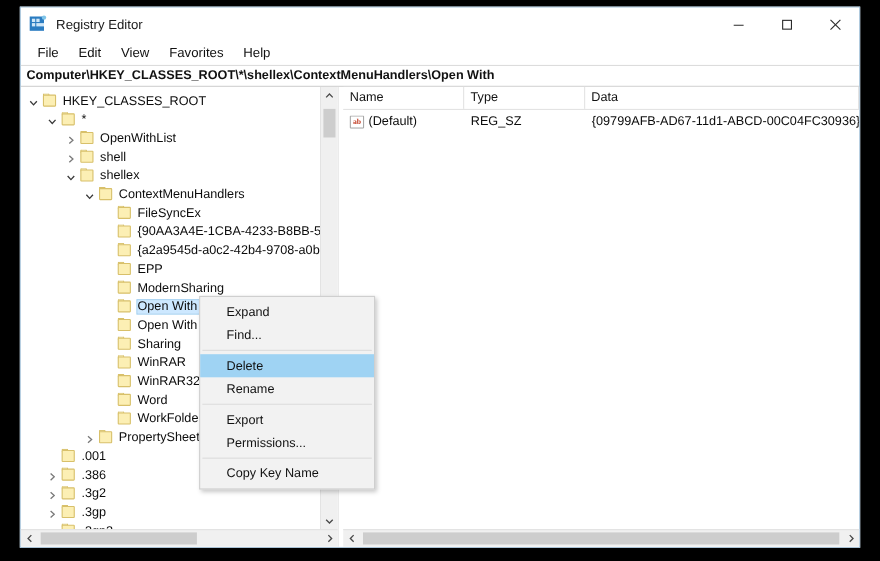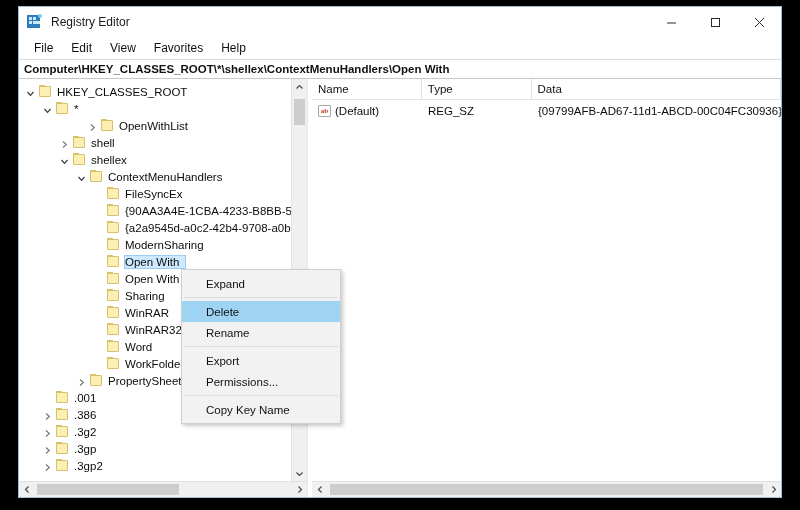--- a/index.html
+++ b/index.html
@@ -356,21 +356,21 @@
                     <svg width="9" height="9" viewBox="0 0 9 9">
                       <polyline points="1.5,3 4.5,6.3 7.5,3" fill="none" stroke="#3a3a3a" stroke-width="1.2"></polyline>
                     </svg>
                   </div>
                   <div class="folder">
                     <div class="ft"></div>
                     <div class="fb"></div>
                   </div>
                   <span class="tlabel">*</span>
                 </div>
-                <div class="trow" style="padding-left: 38px; margin-left: 28px;">
+                <div class="trow" style="padding-left: 38px;">
                   <div class="twist">
                     <svg width="9" height="9" viewBox="0 0 9 9">
                       <polyline points="3,1.5 6.3,4.5 3,7.5" fill="none" stroke="#7a7a7a" stroke-width="1.2"></polyline>
                     </svg>
                   </div>
                   <div class="folder">
                     <div class="ft"></div>
                     <div class="fb"></div>
                   </div>
                   <span class="tlabel">OpenWithList</span>
@@ -427,20 +427,28 @@
                   </div>
                   <span class="tlabel">{90AA3A4E-1CBA-4233-B8BB-53</span>
                 </div>
                 <div class="trow" style="padding-left: 72px;">
                   <div class="twist"></div>
                   <div class="folder">
                     <div class="ft"></div>
                     <div class="fb"></div>
                   </div>
                   <span class="tlabel">{a2a9545d-a0c2-42b4-9708-a0b2</span>
+                </div>
+                <div class="trow" style="padding-left: 72px;">
+                  <div class="twist"></div>
+                  <div class="folder">
+                    <div class="ft"></div>
+                    <div class="fb"></div>
+                  </div>
+                  <span class="tlabel">EPP</span>
                 </div>
                 <div class="trow" style="padding-left: 72px;">
                   <div class="twist"></div>
                   <div class="folder">
                     <div class="ft"></div>
                     <div class="fb"></div>
                   </div>
                   <span class="tlabel">ModernSharing</span>
                 </div>
                 <div class="trow sel" style="padding-left: 72px;">
@@ -637,20 +645,23 @@
               </svg>
           </div>
         </div>
       </div>
     </div>
 
     <div class="ctxmenu" id="ctxmenu">
         <div class="ctxitem">
           <span>Expand</span>
         </div>
+        <div class="ctxitem">
+          <span>Find...</span>
+        </div>
         <div class="ctxsep"></div>
         <div class="ctxitem hl">
           <span>Delete</span>
         </div>
         <div class="ctxitem">
           <span>Rename</span>
         </div>
         <div class="ctxsep"></div>
         <div class="ctxitem">
           <span>Export</span>

